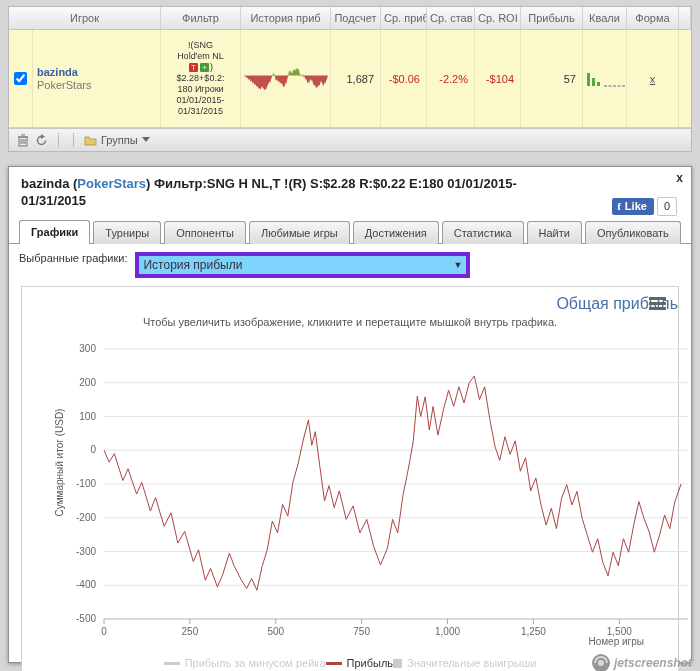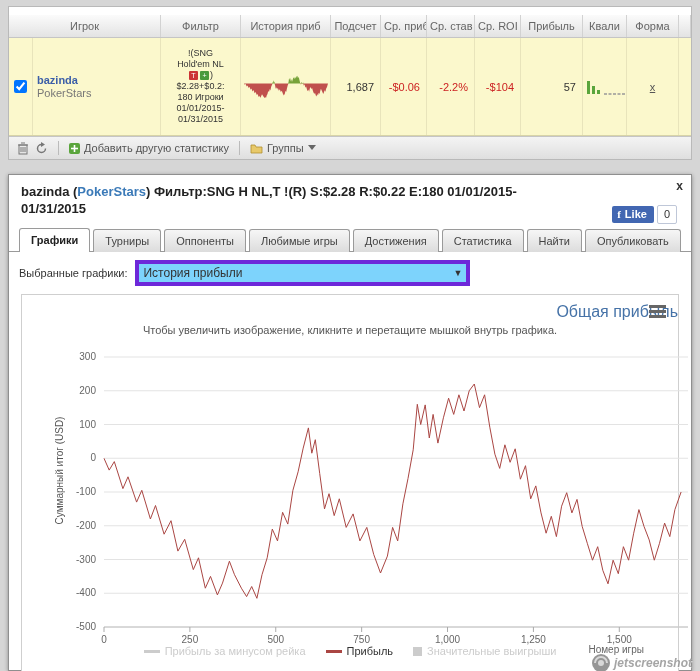--- a/index.html
+++ b/index.html
@@ -6,21 +6,21 @@
   html,body { width:700px; height:671px; }
   body {
     font-family:"Liberation Sans","DejaVu Sans",sans-serif;
     background:#d6d6d6; color:#333; font-size:11px; overflow:hidden;
   }
   .page { width:700px; height:671px; position:relative; }
 
   
   .stats-wrap { margin:6px 8px 0 8px; background:#fff; border:1px solid #b9b9b9; }
   .tgrid { display:grid; grid-template-columns:24px 128px 80px 90px 50px 46px 48px 46px 62px 44px 52px 12px; }
-  .thead { background:linear-gradient(#fbfbfb,#e3e3e3); border-bottom:1px solid #c5c5c5;margin-top:8px; }
+  .thead { background:linear-gradient(#fbfbfb,#e3e3e3); border-bottom:1px solid #c5c5c5; }
   .thead .hcell {
     padding:5px 3px; color:#666; text-align:center; border-right:1px solid #d2d2d2;
     white-space:nowrap; overflow:hidden; font-size:11px;
   }
   .hcell.hplayer { grid-column:1 / 3; }
   .trow { background:#fbf8cc; border-bottom:1px solid #d8d4a8; min-height:98px; }
   .trow .cell { border-right:1px solid #e8e4bb; padding:4px 4px; display:flex; flex-direction:column; justify-content:center; }
   .cell.center { align-items:center; text-align:center; }
   .cell.num { align-items:flex-end; text-align:right; padding-right:6px; }
   .neg { color:#cc2222; }
@@ -51,36 +51,36 @@
   .fb-count { border:1px solid #bfc7d8; background:#fff; color:#333; font-size:11px;
               padding:2px 6px 3px 6px; margin-left:3px; border-radius:2px; }
 
   .tabs { display:flex; align-items:flex-end; gap:3px; padding:8px 10px 0 10px;
           border-bottom:1px solid #9a9a9a; background:#fff; }
   .tab { background:linear-gradient(#f6f6f6,#dcdcdc); border:1px solid #9a9a9a; border-bottom:none;
          border-radius:3px 3px 0 0; padding:5px 11px; color:#444; cursor:pointer;
          position:relative; top:1px; font-size:11px; white-space:nowrap; }
   .tab.active { background:#fff; font-weight:bold; color:#222; padding-bottom:6px; }
 
-  .chart-controls { display:flex; align-items:center; gap:8px; padding:8px 0 4px 10px; color:#333; }
+  .chart-controls { display:flex; gap:8px; padding:8px 0 4px 10px; color:#333; }
   .fake-select { width:335px; border:4px solid #6d28d9; background:#7dd3fc; padding:2px 4px;
                  display:flex; justify-content:space-between; align-items:center; cursor:pointer; font-size:12px; }
   .fake-select .arrow { font-size:9px; color:#333; }
 
   .chart-box { margin:4px 12px 0 12px; border:1px solid #cfcfcf; background:#fff;
                position:relative; height:388px; }
   .chart-title { text-align:right; color:#4572a7; font-size:16px; padding-top:8px; }
   .chart-subtitle { text-align:center; color:#555; font-size:11px; padding-top:3px; }
   .burger { position:absolute; top:10px; right:12px; width:17px; cursor:pointer; }
   .burger span { display:block; height:3px; background:#666; margin-bottom:2px; }
   .ylab { position:absolute; left:-28px; top:170px; transform:rotate(-90deg); transform-origin:center;
           font-size:10px; color:#555; width:130px; text-align:center; }
   .svg-holder { position:absolute; top:56px; left:26px; }
-  .legend { position:absolute; bottom:24px; left:0; right:0; display:flex; justify-content:center;
-            gap:20px; font-size:11px; align-items:center;text-align:center; }
+  .legend { position:absolute; bottom:4px; left:0; right:0; display:flex; justify-content:center;
+            font-size:11px; align-items:center;text-align:center; }
   .legend-item { display:flex; align-items:center; gap:5px; cursor:pointer; }
   .legend-item .sym { width:16px; height:3px; background:#ccc; }
   .legend-item .sym.square { width:9px; height:9px; }
   .xlab { position:absolute; bottom:26px; right:34px; font-size:10px; color:#666; }
 
   .watermark { position:absolute; bottom:4px; right:8px; display:flex; align-items:center;
                gap:3px; opacity:.8; pointer-events:none; }
   .watermark .wm-text { font-style:italic; font-weight:bold; color:#8f8f8f; font-size:12px;
                         text-shadow:0 1px 0 #fff; }
 </style>
@@ -158,28 +158,20 @@
         <line x1="4" y1="1" x2="8" y2="1" stroke="#777"></line>
           <line x1="4" y1="5" x2="4" y2="10" stroke="#777"></line>
         <line x1="6" y1="5" x2="6" y2="10" stroke="#777"></line>
           <line x1="8" y1="5" x2="8" y2="10" stroke="#777"></line>
       </svg>
       <svg class="icon-svg" width="13" height="13">
         <path d="M10.5 6.5 A4 4 0 1 1 6.5 2.5" fill="none" stroke="#777" stroke-width="1.5"></path>
         <polygon points="6,0 10,2.5 6,5" fill="#777"></polygon>
       </svg>
       <span class="vdiv"></span>
-      <span class="foot-link">
-        <svg class="icon-svg" width="11" height="11">
-          <rect x="0" y="0" width="11" height="11" rx="2" fill="#5aa53c"></rect>
-          <line x1="5.5" y1="2" x2="5.5" y2="9" stroke="#fff" stroke-width="1.6"></line>
-          <line x1="2" y1="5.5" x2="9" y2="5.5" stroke="#fff" stroke-width="1.6"></line>
-        </svg>
-        <span>Добавить другую статистику</span>
-      </span>
       <span class="vdiv"></span>
       <span class="foot-link">
         <svg class="icon-svg" width="13" height="11">
           <path d="M1 3 L1 10 L12 10 L12 4 L6 4 L5 2 L1 2 Z" fill="#e8c96a" stroke="#b09030" stroke-width="0.8"></path>
         </svg>
         <span>Группы</span>
         <svg class="icon-svg" width="8" height="6">
           <polygon points="0,0 8,0 4,5" fill="#666"></polygon>
         </svg>
       </span>

